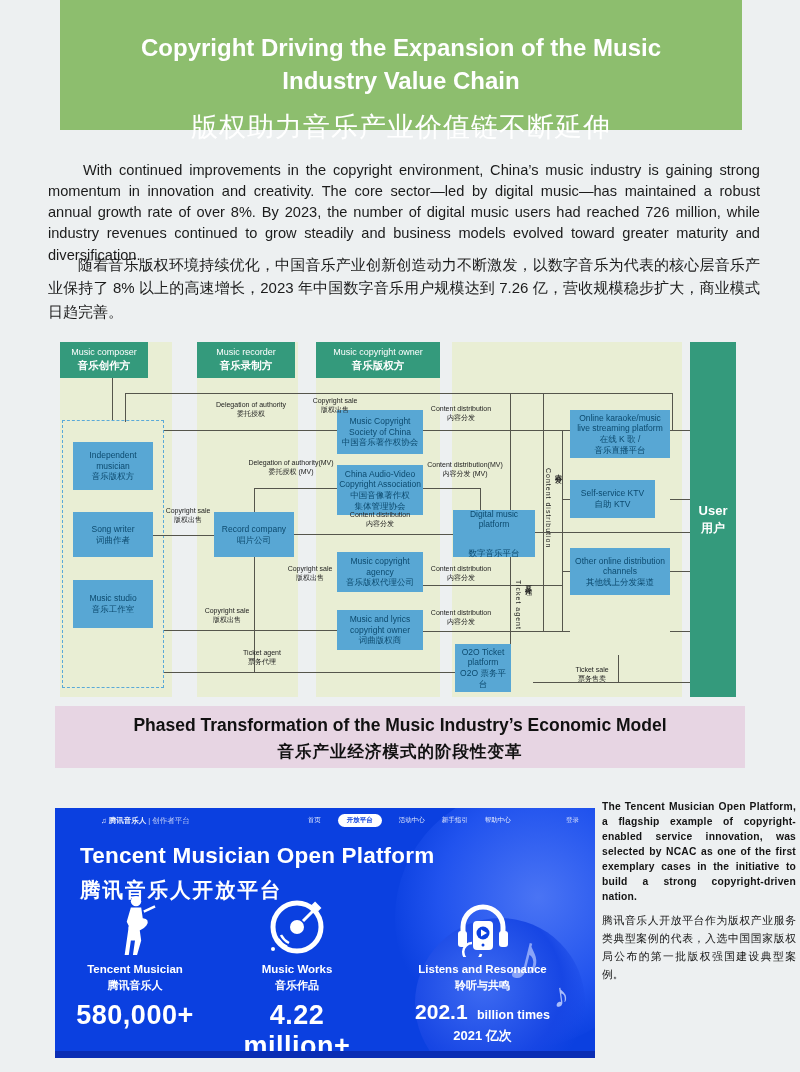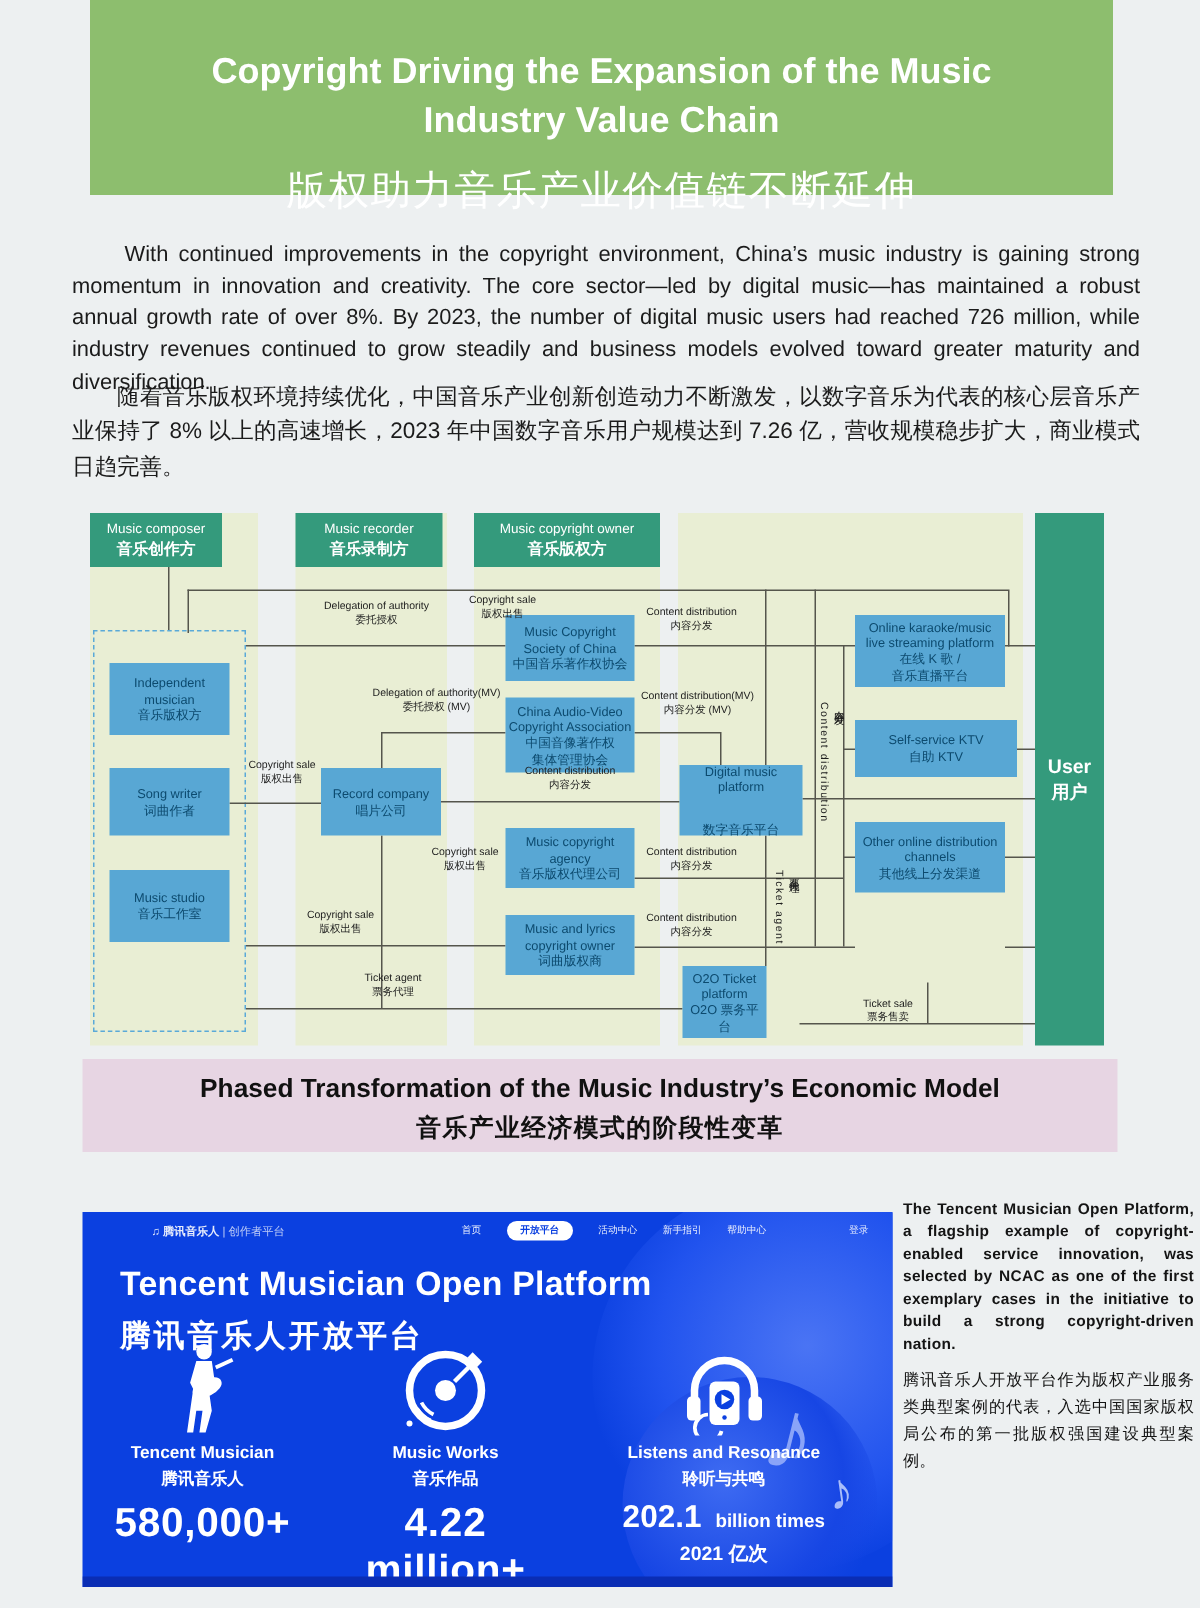--- a/index.html
+++ b/index.html
@@ -251,21 +251,21 @@
       </div>
     <div class="bx" style="left:400px;top:304px;width:56px;height:48px;">
       <span>O2O Ticket platform</span>
         <span>O2O 票务平台</span>
       </div>
     <div class="bx" style="left:515px;top:70px;width:100px;height:48px;">
       <span>Online karaoke/music live streaming platform</span>
         <span>在线 K 歌 /
 音乐直播平台</span>
       </div>
-    <div class="bx" style="left:515px;top:140px;width:108px;height:38px;">
+    <div class="bx" style="left:515px;top:140px;width:85px;height:38px;">
       <span>Self-service KTV</span>
         <span>自助 KTV</span>
       </div>
     <div class="bx" style="left:515px;top:208px;width:100px;height:47px;">
       <span>Other online distribution channels</span>
         <span>其他线上分发渠道</span>
       </div>
   </div>
 
   <div class="pink-banner">

